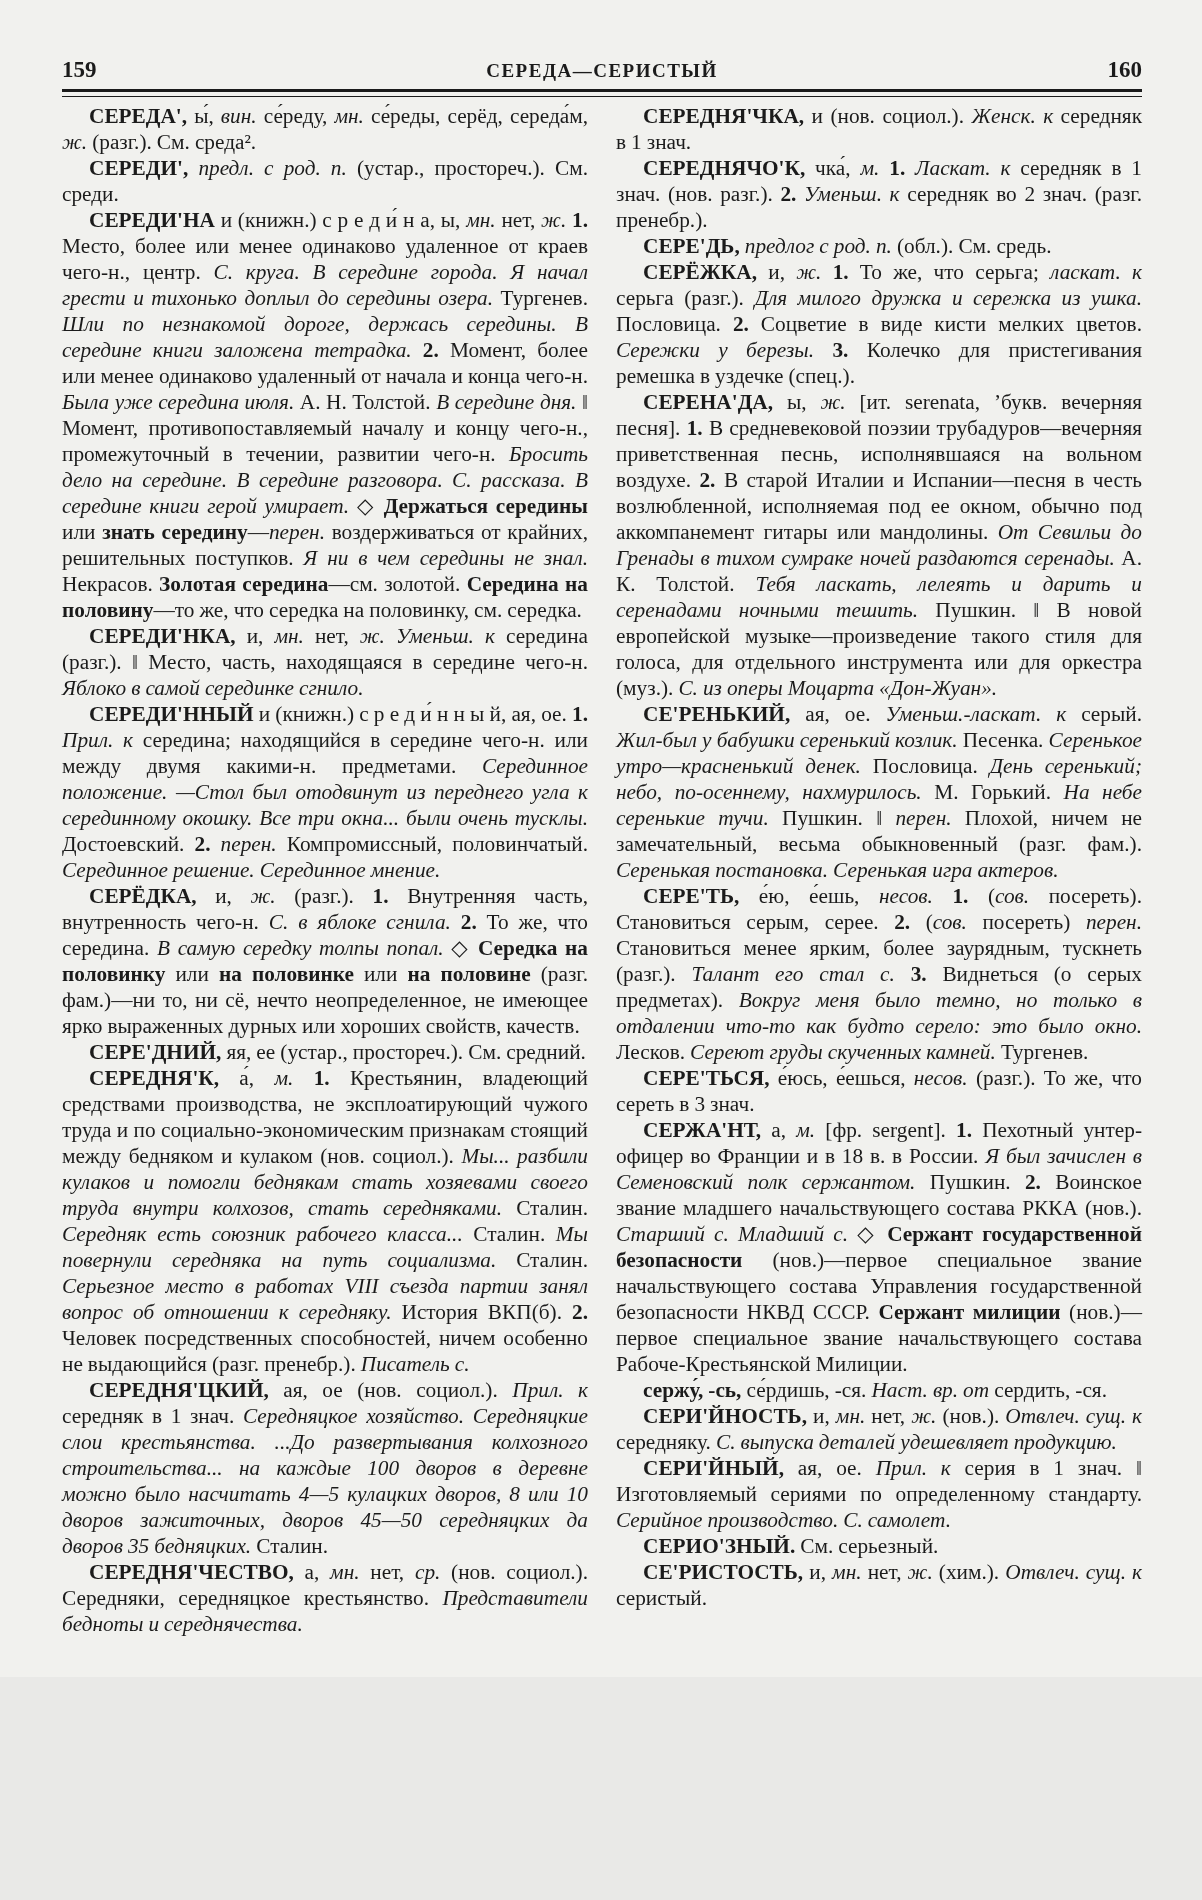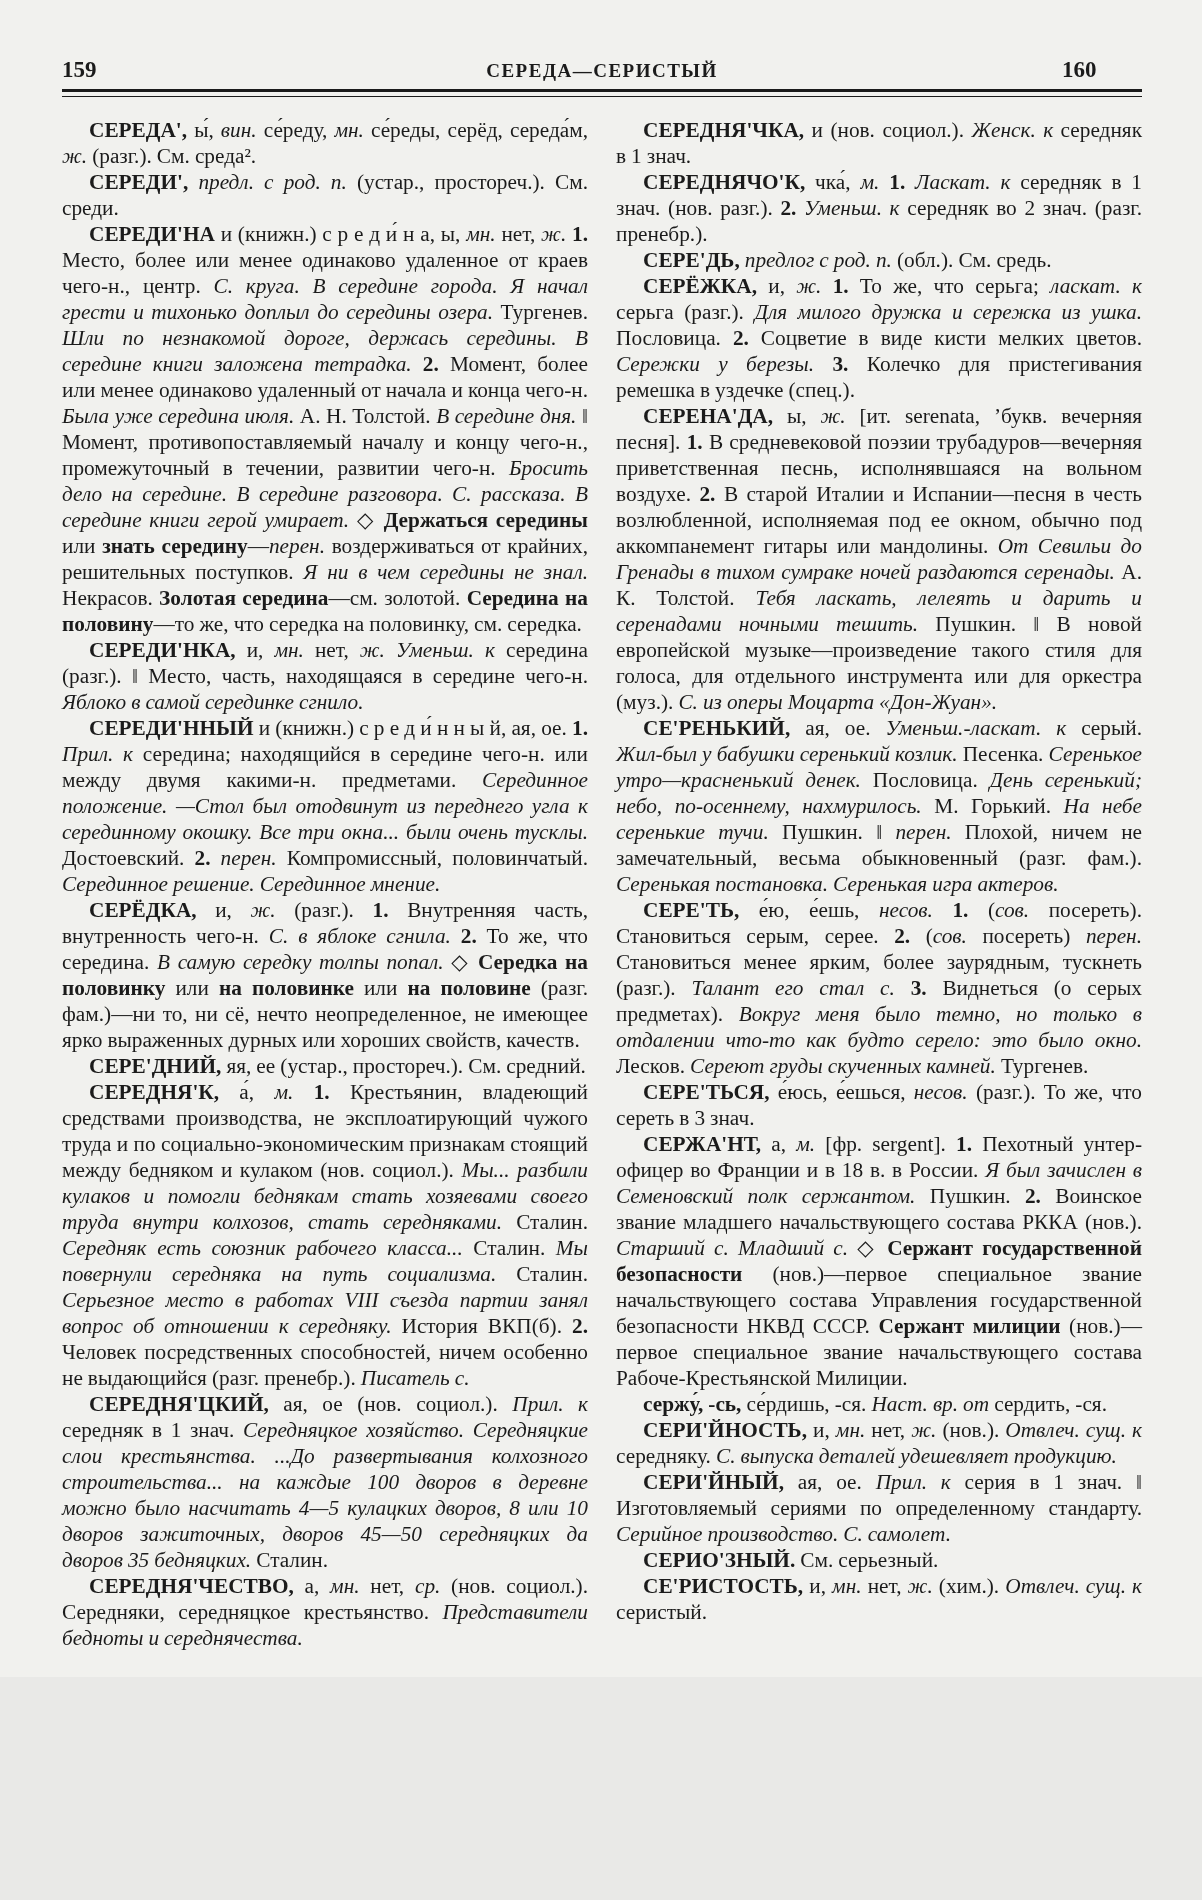--- a/index.html
+++ b/index.html
@@ -23,37 +23,37 @@
     display: flex;
     justify-content: space-between;
     align-items: baseline;
     font-weight: bold;
     font-size: 23px;
     line-height: 1;
   }
   .page-num {
     width: 80px;
   }
-  .page-num.right { }
+  .page-num.right { text-align: right; }
   .running-head {
     text-align: center;
     font-size: 19px;
     letter-spacing: 1.5px;
     flex: 1;
   }
   .header-rule {
     margin-top: 8px;
     height: 4px;
     border-top: 3px solid #1b1b1b;
     border-bottom: 1.6px solid #1b1b1b;
   }
   .columns {
     display: flex;
     gap: 28px;
-    margin-top: 20px;
+    margin-top: 6px;
     font-size: 21.3px;
     line-height: 26px;
     text-align: justify;
     hyphens: auto;
     -webkit-hyphens: auto;
   }
   .col {
     width: 50%;
     flex: 1 1 0;
   }

